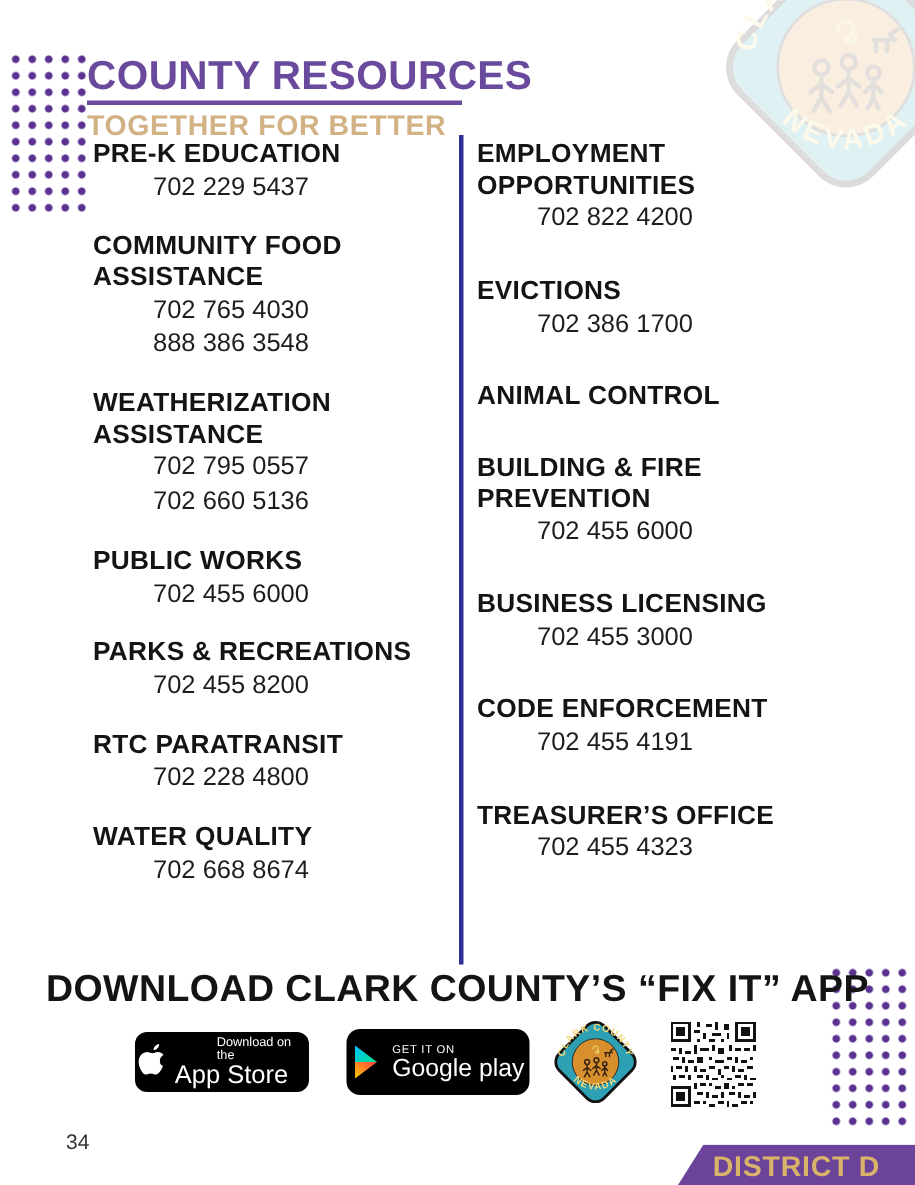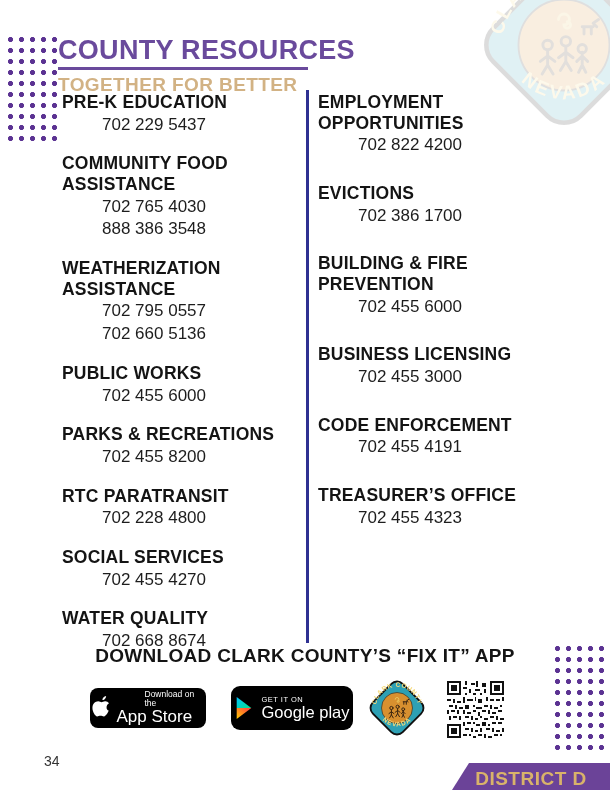--- a/index.html
+++ b/index.html
@@ -19,21 +19,21 @@
   .col{position:absolute;top:92px;}
   .col-left{left:62px;width:218px;}
   .col-right{left:318px;width:202px;}
   .divider{position:absolute;left:306px;top:90px;width:3px;height:553px;background:#2e3192;}
   .res{margin-bottom:18px;}
   .col-right .res{margin-bottom:27px;}
   .res-name{font-size:17.5px;font-weight:bold;color:#141414;letter-spacing:.2px;line-height:1.18;}
   .res-phone{font-size:17px;color:#1d1d1d;line-height:1.22;margin-top:2px;margin-left:40px;}
   
   .footer-heading{position:absolute;left:0;top:645px;width:100%;text-align:center;
-        font-size:19px;font-weight:bold;color:#141414;letter-spacing:.3px;}
+        font-size:25px;font-weight:bold;color:#141414;letter-spacing:.3px;}
   .badge{position:absolute;background:#000;border-radius:8px;display:flex;align-items:center;
         justify-content:center;color:#fff;gap:7px;}
   .badge-appstore{left:90px;top:688px;width:116px;height:40px;}
   .badge-play{left:231px;top:686px;width:122px;height:44px;border-radius:9px;}
   .badge-l1{font-size:8.5px;line-height:1.1;padding-left:28px;}
   .badge-l2{font-size:17px;line-height:1.05;}
   .play-l1{font-size:7.5px;letter-spacing:.5px;line-height:1.2;}
   .play-l2{font-size:16.5px;line-height:1.05;}
   .county-logo{position:absolute;left:366px;top:677px;width:62px;height:62px;}
   .qr{position:absolute;left:447px;top:681px;width:57px;height:57px;}
@@ -108,39 +108,36 @@
     </div>
     <div class="res">
       <div class="res-name">PARKS &amp; RECREATIONS</div>
       <div class="res-phone">702 455 8200</div>
     </div>
     <div class="res">
       <div class="res-name">RTC PARATRANSIT</div>
       <div class="res-phone">702 228 4800</div>
     </div>
     <div class="res">
-      <div class="res-name">SOCIAL SERVICES</div>
-      <div class="res-phone">702 455 4270</div>
-    </div>
-    <div class="res">
       <div class="res-name">WATER QUALITY</div>
       <div class="res-phone">702 668 8674</div>
     </div>
   </div>
 
   <div class="col col-right">
     <div class="res">
       <div class="res-name">EMPLOYMENT OPPORTUNITIES</div>
       <div class="res-phone">702 822 4200</div>
     </div>
     <div class="res">
       <div class="res-name">EVICTIONS</div>
       <div class="res-phone">702 386 1700</div>
     </div>
     <div class="res">
+      <div class="res-name">ANIMAL CONTROL</div>
     </div>
     <div class="res">
       <div class="res-name">BUILDING &amp; FIRE PREVENTION</div>
       <div class="res-phone">702 455 6000</div>
     </div>
     <div class="res">
       <div class="res-name">BUSINESS LICENSING</div>
       <div class="res-phone">702 455 3000</div>
     </div>
     <div class="res">

